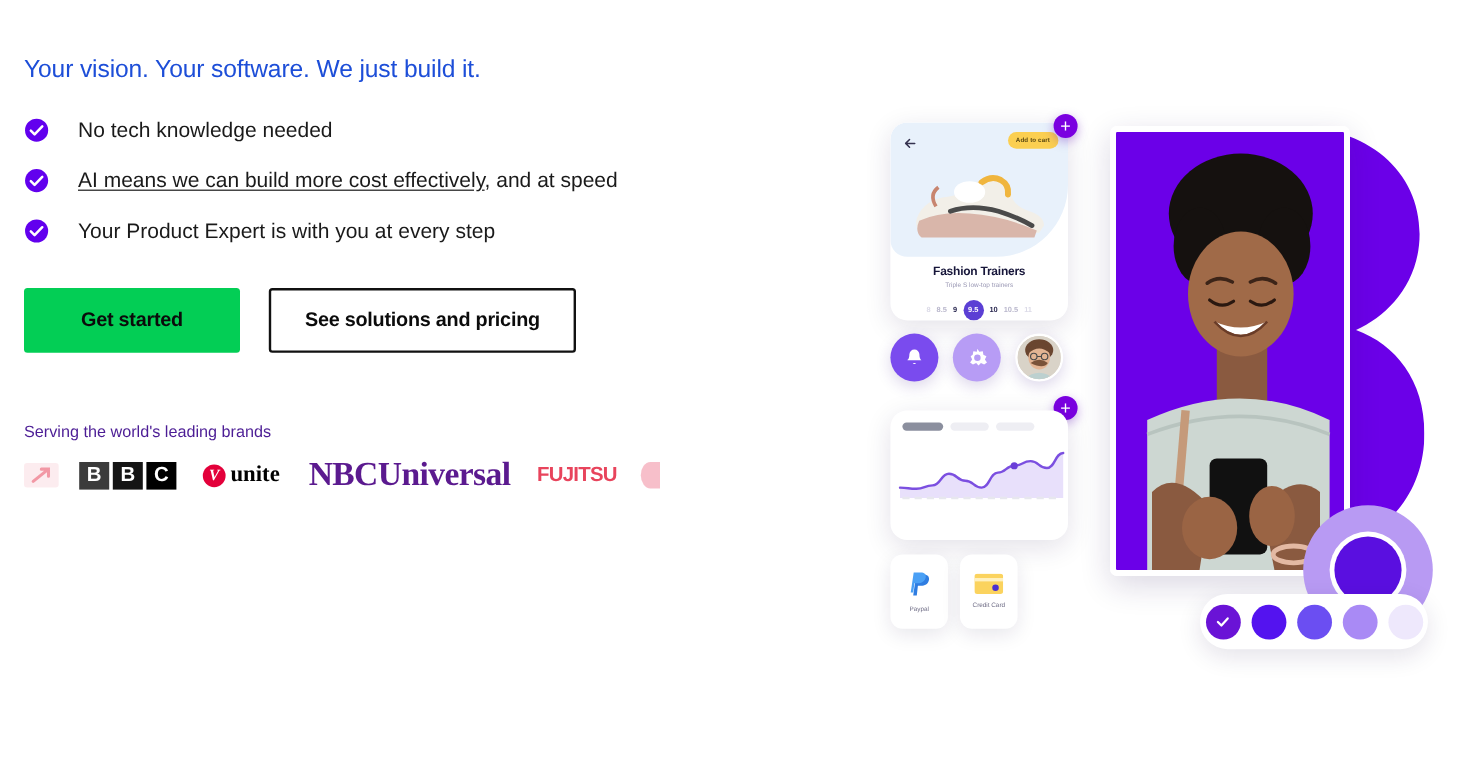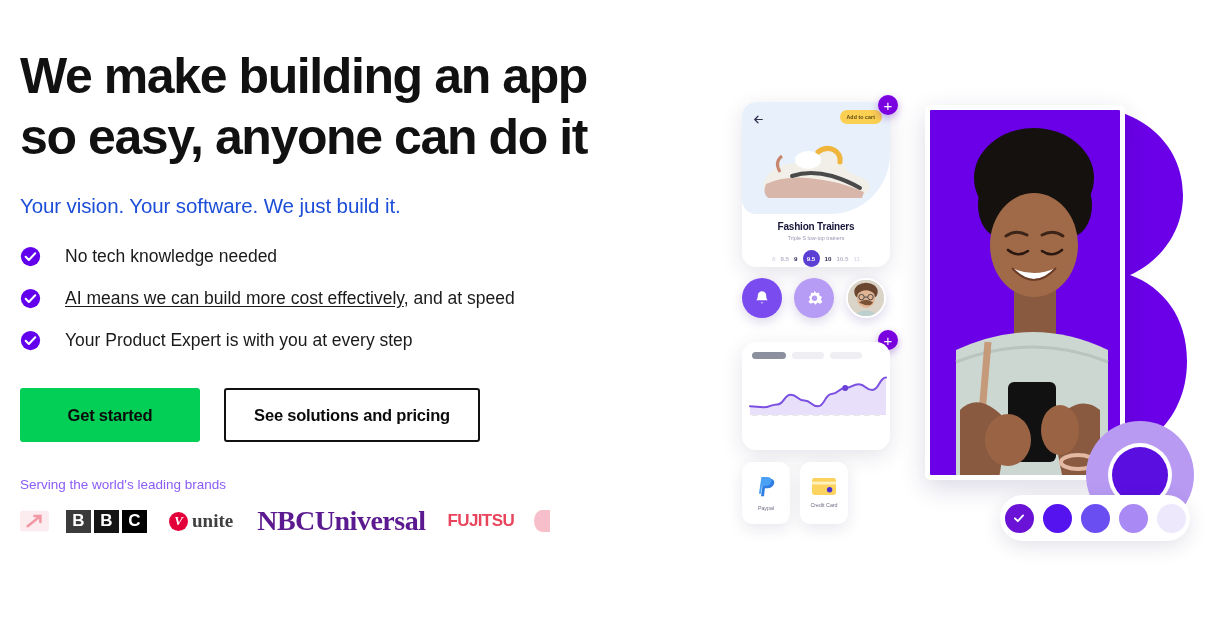--- a/index.html
+++ b/index.html
@@ -66,41 +66,41 @@
   }
   .btn-secondary {
     width: 256px; height: 54px;
     background: #ffffff;
     color: #0b0b0b;
     border: 2px solid #111111;
     padding-left: 6px;
   }
 
   .brands-label {
-    margin-top: 35px;
+    margin-top: 58px;
     font-size: 13.5px;
-    color: #8b5cf6;
+    color: #4c1d95;
   }
   .brands { display: flex; align-items: center; gap: 0px; margin-top: 16px; height: 26px; }
   .brand-arrow { width: 34px; margin-right: 12px; opacity: .55; }
   .bbc { display: flex; gap: 3px; margin-right: 22px; }
   .bbc span {
     width: 25px; height: 23px;
     color: #fff; font-weight: 700; font-size: 17px;
     display: flex; align-items: center; justify-content: center;
     font-family: "Liberation Sans", sans-serif;
   }
   .bbc span:nth-child(1) { background: #3b3b3b; }
   .bbc span:nth-child(2) { background: #151515; }
   .bbc span:nth-child(3) { background: #000000; }
   .unite { display: flex; align-items: center; gap: 4px; margin-right: 24px; }
   .unite-mark { width: 19px; height: 19px; border-radius: 50%; background: #e3003a;
     color:#fff; font-family:"Liberation Serif", serif; font-style: italic; font-weight:700;
     font-size: 13px; display:flex; align-items:center; justify-content:center; }
-  .unite-word { color: #404040; font-family: "Liberation Serif", serif; font-weight: 700; font-size: 19px; }
+  .unite-word { color: #000000; font-family: "Liberation Serif", serif; font-weight: 700; font-size: 19px; }
   .nbc {
     font-family: "Liberation Serif", serif;
     color: #5b1a8f; font-size: 28px; font-weight: 700;
     letter-spacing: -0.5px; margin-right: 22px;
   }
   .fujitsu { display:flex; align-items:center; gap:3px; margin-right: 20px; }
   .fujitsu-word { color: #e8445c; font-family: "Liberation Sans", sans-serif;
     font-weight: 700; font-size: 17px; letter-spacing: -0.6px; }
   .brand-last { width: 16px; height: 22px; border-radius: 50% 0 0 50%; background: #f6b8c4; opacity:.9; }
 
@@ -204,21 +204,20 @@
   }
   .swatch { width: 29px; height: 29px; border-radius: 50%; display:flex; align-items:center; justify-content:center; }
 </style>
 </head>
 <body>
 
 <div class="page">
 
   <div class="left">
 
-    <h1 class="headline">We make building an app so easy, anyone can do it</h1>
 
     <p class="subhead">Your vision. Your software. We just build it.</p>
 
     <ul class="bullets">
       <li class="bullet">
         <svg class="check-icon" viewBox="0 0 24 24">
           <circle cx="12" cy="12" r="11" fill="#6200ee"></circle>
           <path d="M6.5 12.4l3.6 3.6 7.3-7.6" fill="none" stroke="#fff" stroke-width="2.4" stroke-linecap="round" stroke-linejoin="round"></path>
         </svg>
         <span class="bullet-text">No tech knowledge needed</span>

